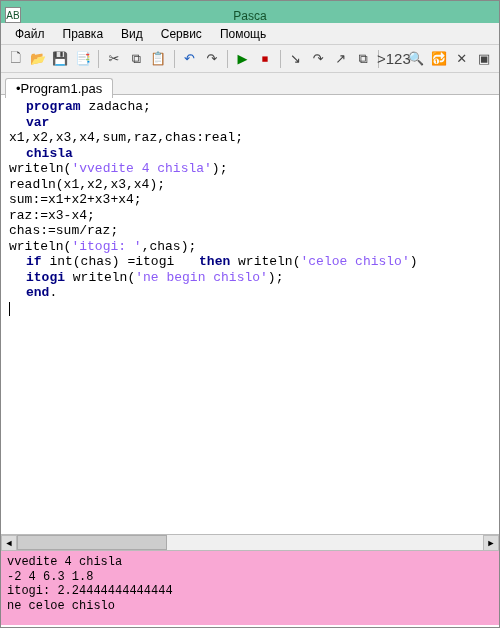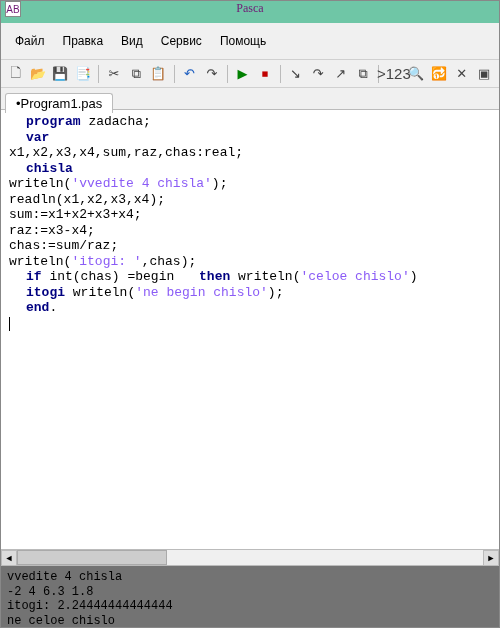--- a/index.html
+++ b/index.html
@@ -9,44 +9,43 @@
   font-family: 'Segoe UI', Tahoma, sans-serif;
   font-size: 12px;
   background: #fff;
   overflow: hidden;
   border: 1px solid #888;
 }
 .titlebar {
   height: 22px;
   background: #6fc6a6;
   display: flex;
-  align-items: flex-start;
+  align-items: flex-end;
   padding-left: 4px;
-  color: #701a75;
+  color: #14532d;
   position: relative;
 }
 .app-icon {
   width: 16px;
   height: 16px;
   margin-right: 4px;
   display: inline-flex;
   align-items: center;
   justify-content: center;
   font-size: 10px;
   background: #fff;
   border: 1px solid #888;
 }
 .title-text {
   position: absolute;
   left: 50%;
   transform: translateX(-50%);
-  font-family: Liberation Serif, serif;
 }
 .menubar {
-  height: 37px;
+  height: 22px;
   background: #f0f0f0;
   display: flex;
   align-items: center;
   padding: 0 6px;
   gap: 2px;
   border-bottom: 1px solid #d0d0d0;
 }
 .menubar span {
   padding: 2px 8px;
   cursor: default;
@@ -139,21 +138,21 @@
   height: 100%;
   background: #cdcdcd;
   border: 1px solid #aaa;
 }
 .console {
   padding: 4px 6px;
   font-family: 'Courier New', monospace;
   font-size: 12px;
   line-height: 14.5px;
   white-space: pre;
-  background: #737373;
+  background: #f9a8d4;
   height: 74px;
 }
 .green { color: #008000; }
 .red { color: #c00000; }
 .blue { color: #2060c0; }
 .orange { color: #cc7a00; }
 </style>
 </head>
 <body>
 
@@ -205,21 +204,21 @@
 <div class="editor"><span><span class="kw">program</span><span> zadacha;</span></span>
 <span><span class="kw">var</span></span>
 <span>x1,x2,x3,x4,sum,raz,chas:real;</span>
 <span><span class="kw">chisla</span></span>
 <span><span>writeln(</span><span class="str">'vvedite 4 chisla'</span><span>);</span></span>
 <span>readln(x1,x2,x3,x4);</span>
 <span>sum:=x1+x2+x3+x4;</span>
 <span>raz:=x3-x4;</span>
 <span>chas:=sum/raz;</span>
 <span><span>writeln(</span><span class="str">'itogi: '</span><span>,chas);</span></span>
-<span><span class="kw">if</span><span> int(chas) =begin </span><span class="kw">then</span><span> writeln(</span><span class="str">'celoe chislo'</span><span>)</span></span>
+<span><span class="kw">if</span><span> int(chas) =itogi </span><span class="kw">then</span><span> writeln(</span><span class="str">'celoe chislo'</span><span>)</span></span>
 <span><span class="kw">itogi</span><span> writeln(</span><span class="str">'ne begin chislo'</span><span>);</span></span>
 <span><span class="kw">end</span><span>.</span></span>
 <span class="cursor"></span></div>
 
 <div class="hscroll">
   <div class="scroll-arrow">◄</div>
   <div class="scroll-track">
     <div class="scroll-thumb"></div>
   </div>
   <div class="scroll-arrow">►</div>

